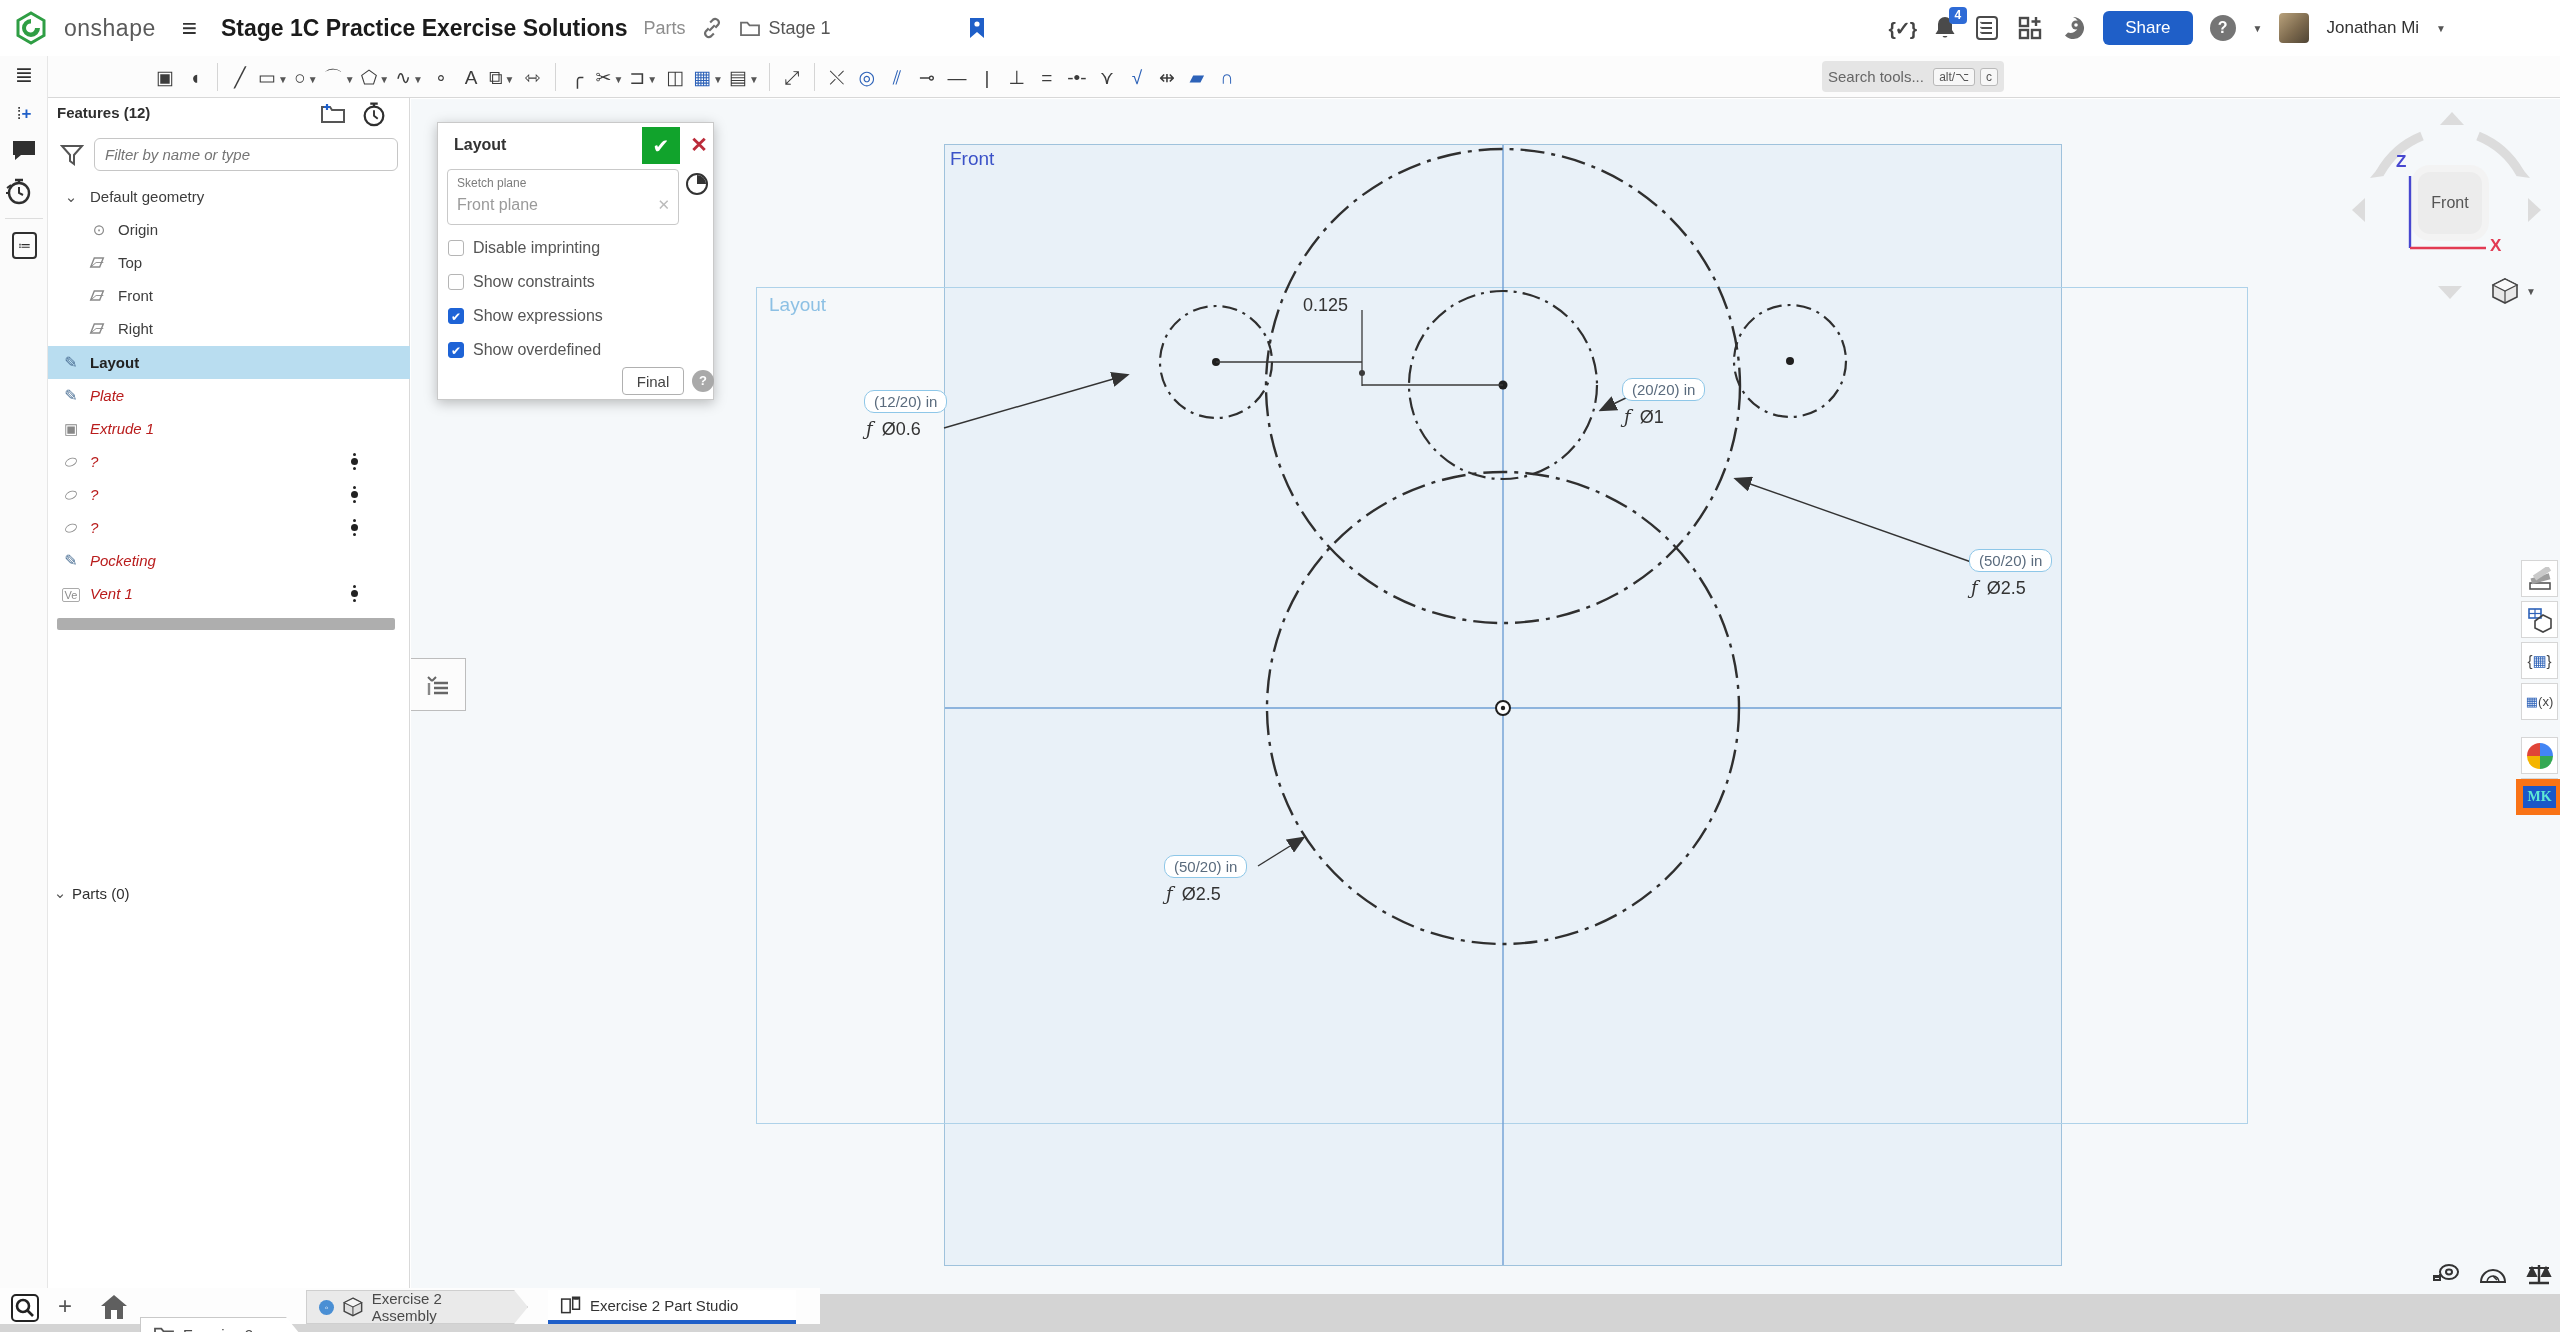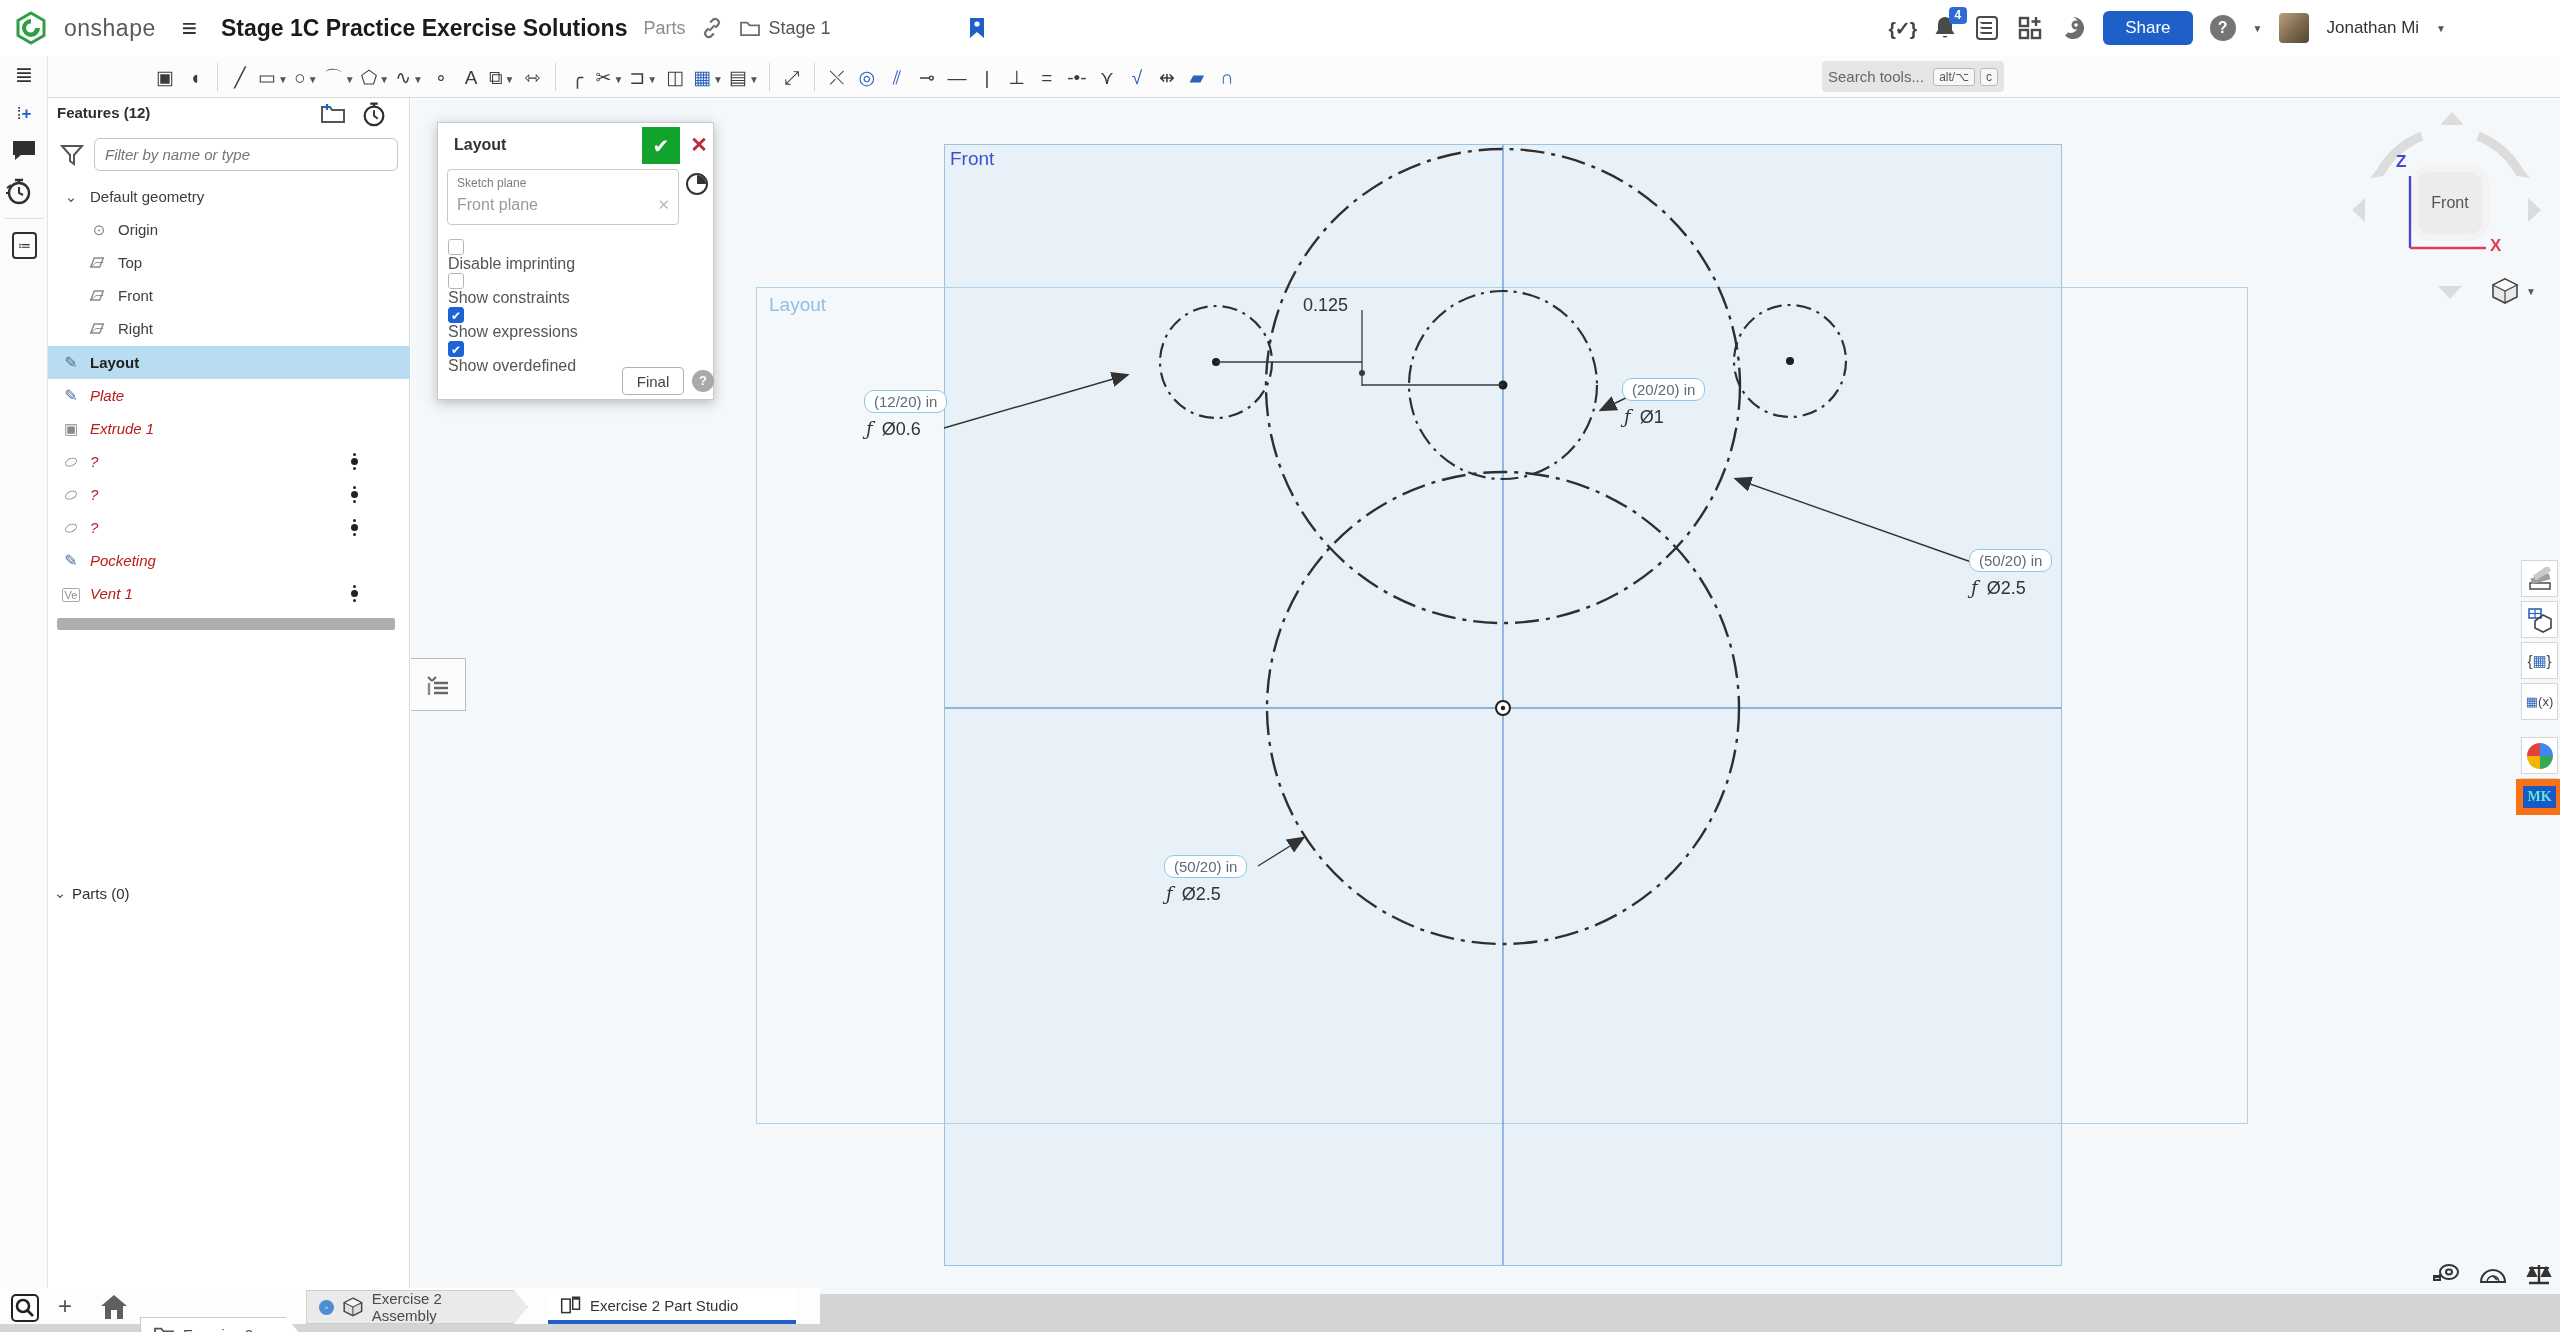--- a/index.html
+++ b/index.html
@@ -109,21 +109,21 @@
   #dlg-accept { position:absolute; left:204px; top:4px; width:38px; height:37px; background:#11a32c;
     color:#fff; font-size:20px; border:none; cursor:pointer; }
   #dlg-close { position:absolute; left:248px; top:6px; width:26px; height:32px; background:none; border:none;
     color:#bb2b3a; font-size:21px; font-weight:bold; cursor:pointer; }
   #plane-field { position:absolute; left:9px; top:46px; width:232px; height:56px; border:1px solid #c9c9c9;
     border-radius:4px; }
   #plane-label { position:absolute; left:9px; top:6px; font-size:12px; color:#7c7c7c; }
   #plane-value { position:absolute; left:9px; top:26px; font-size:16px; color:#9a9a9a; }
   #plane-clear { position:absolute; right:8px; top:26px; font-size:15px; color:#bbb; cursor:pointer; }
   #dlg-history { position:absolute; left:247px; top:49px; cursor:pointer; }
-  .opt { position:absolute; left:10px; display:flex; align-items:flex-start; cursor:pointer;flex-direction:column; }
+  .opt { position:absolute; left:10px; display:flex; align-items:center; gap:9px; cursor:pointer; }
   .cb { width:16px; height:16px; border:1px solid #b5b5b5; border-radius:3px; background:#fff; }
   .cb.on { background:#1e63d6; border-color:#1e63d6; color:#fff; font-size:12px; text-align:center;
     line-height:16px; }
   .opt .olbl { font-size:16px; color:#555; }
   #final-btn { position:absolute; left:184px; top:244px; width:62px; height:28px; background:#fff;
     border:1px solid #b0b0b0; border-radius:4px; font-size:15px; color:#444; cursor:pointer; }
   #dlg-help { position:absolute; left:254px; top:247px; width:22px; height:22px; border-radius:50%;
     background:#a9a9a9; color:#fff; font-size:13px; font-weight:bold; text-align:center; line-height:22px; }
 
   

